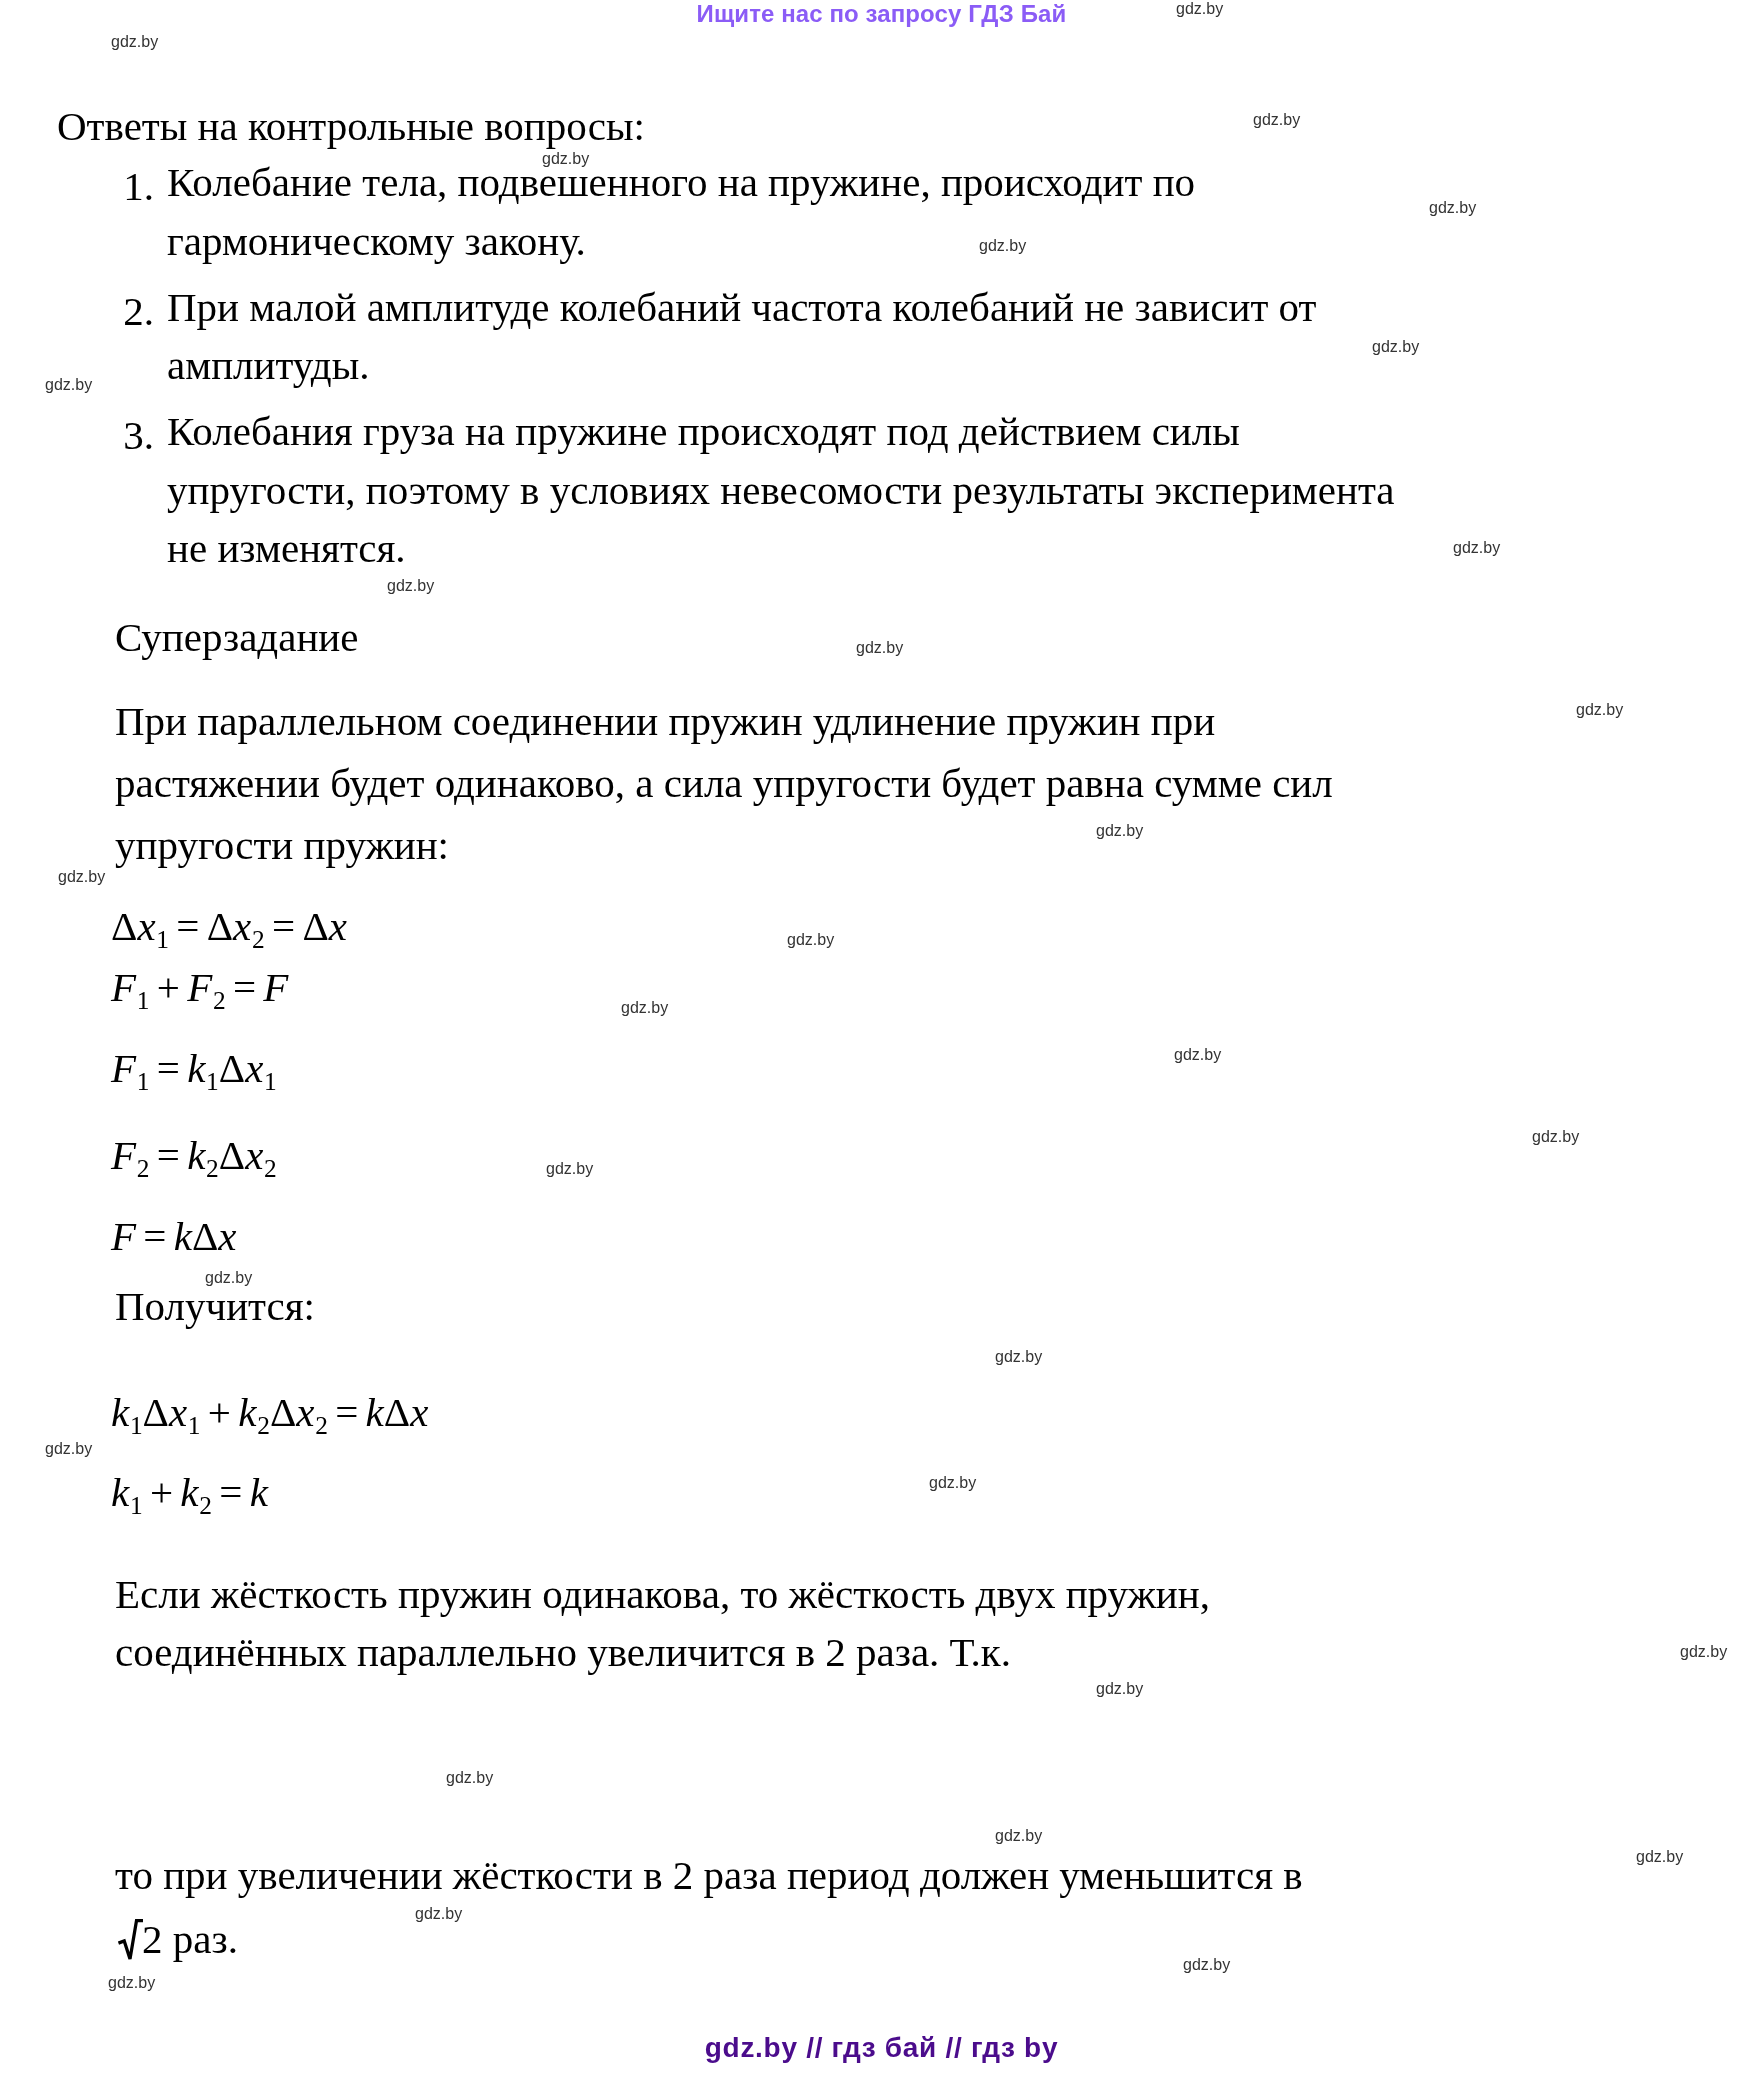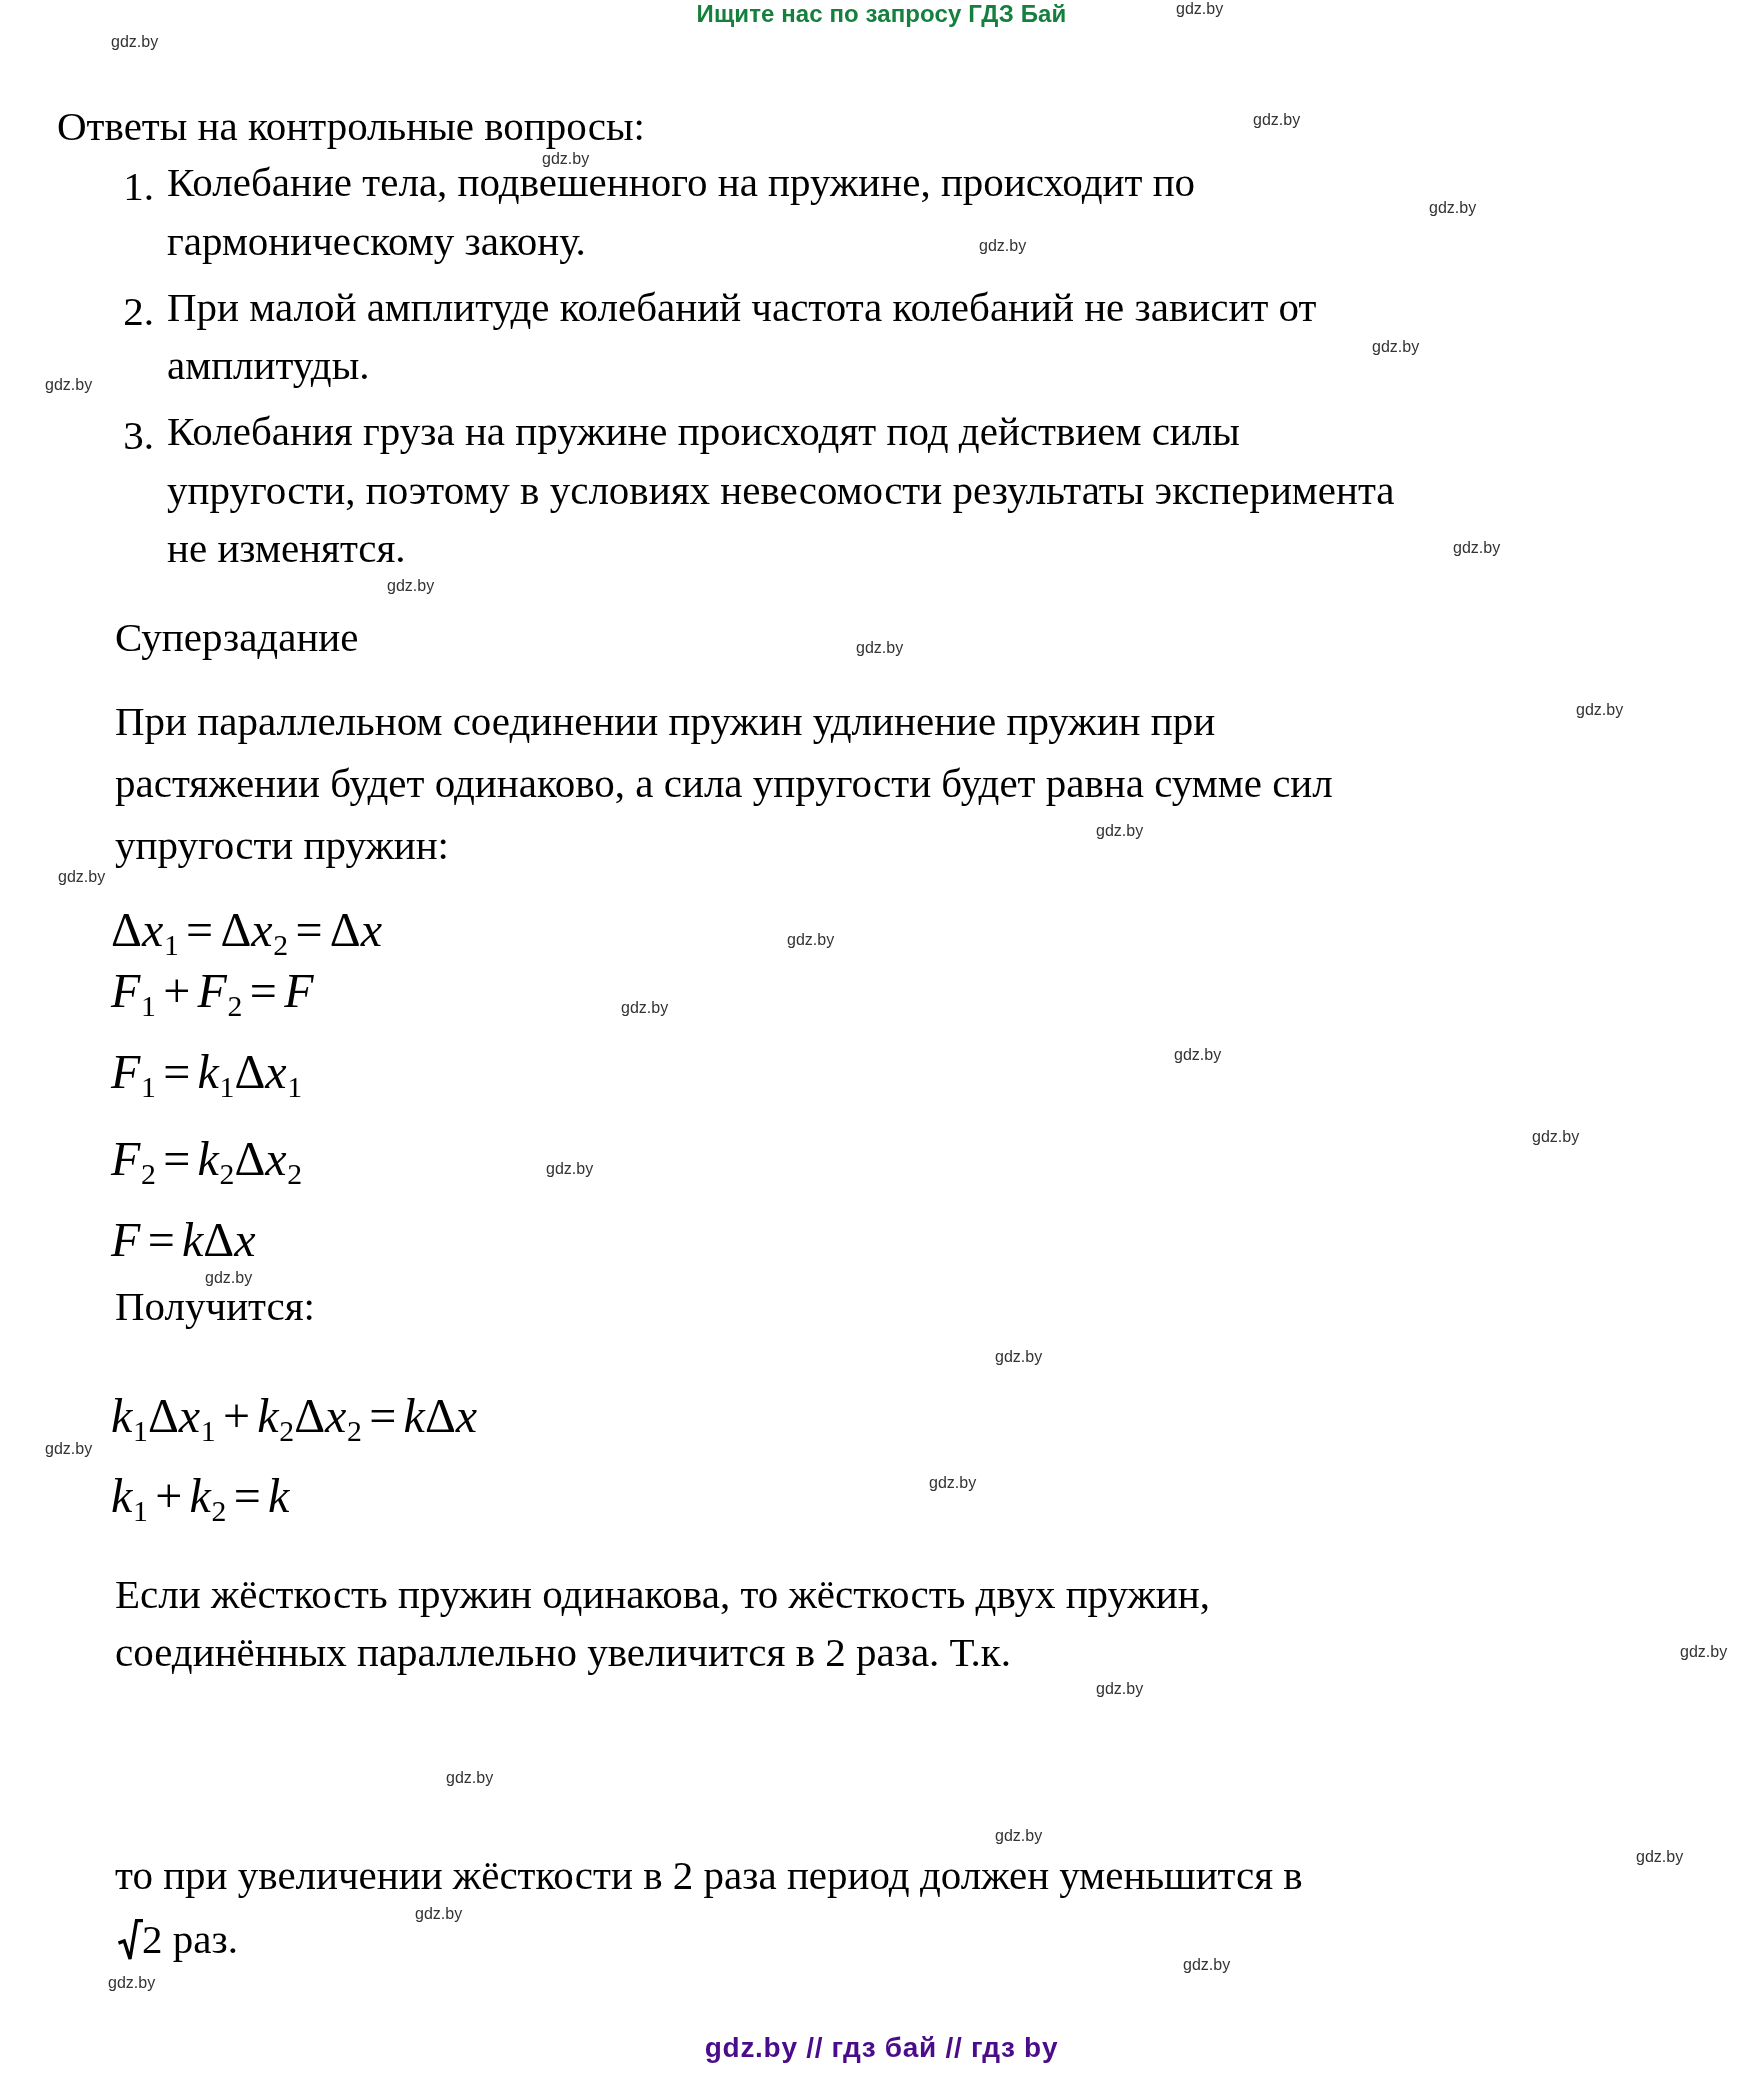--- a/index.html
+++ b/index.html
@@ -65,21 +65,21 @@
     white-space: nowrap;
     text-align: right;
     width: 66px;
   }
 
   
   .math {
     position: absolute;
     font-family: "Liberation Serif", "DejaVu Serif", serif;
     font-style: italic;
-    font-size: 48px;
+    font-size: 41px;
     white-space: nowrap;
     color: #000;
   }
   .math .op {
     font-style: normal;
     padding: 0 7.3px;
   }
   .math .delta {
     font-style: normal;
   }
@@ -164,21 +164,21 @@
     color: #4b0c8c;
     white-space: nowrap;
     letter-spacing: 0.7px;
   }
 </style>
 </head>
 <body>
 
 <div id="page">
 
-  <div class="site-banner" style="color: #15803d;">Ищите нас по запросу ГДЗ Бай</div>
+  <div class="site-banner" style="color: #8b5cf6;">Ищите нас по запросу ГДЗ Бай</div>
 
   <div class="content">
 
     <div class="title-line" style="left:57px; top:102px;">Ответы на контрольные вопросы:</div>
 
     <div class="li-num" style="left:88px; top:162px;">1.</div>
     <div class="para" style="left:167px; top:162px;">Колебание тела, подвешенного на пружине, происходит по</div>
     <div class="para" style="left:167px; top:221px;">гармоническому закону.</div>
 
     <div class="li-num" style="left:88px; top:287px;">2.</div>

